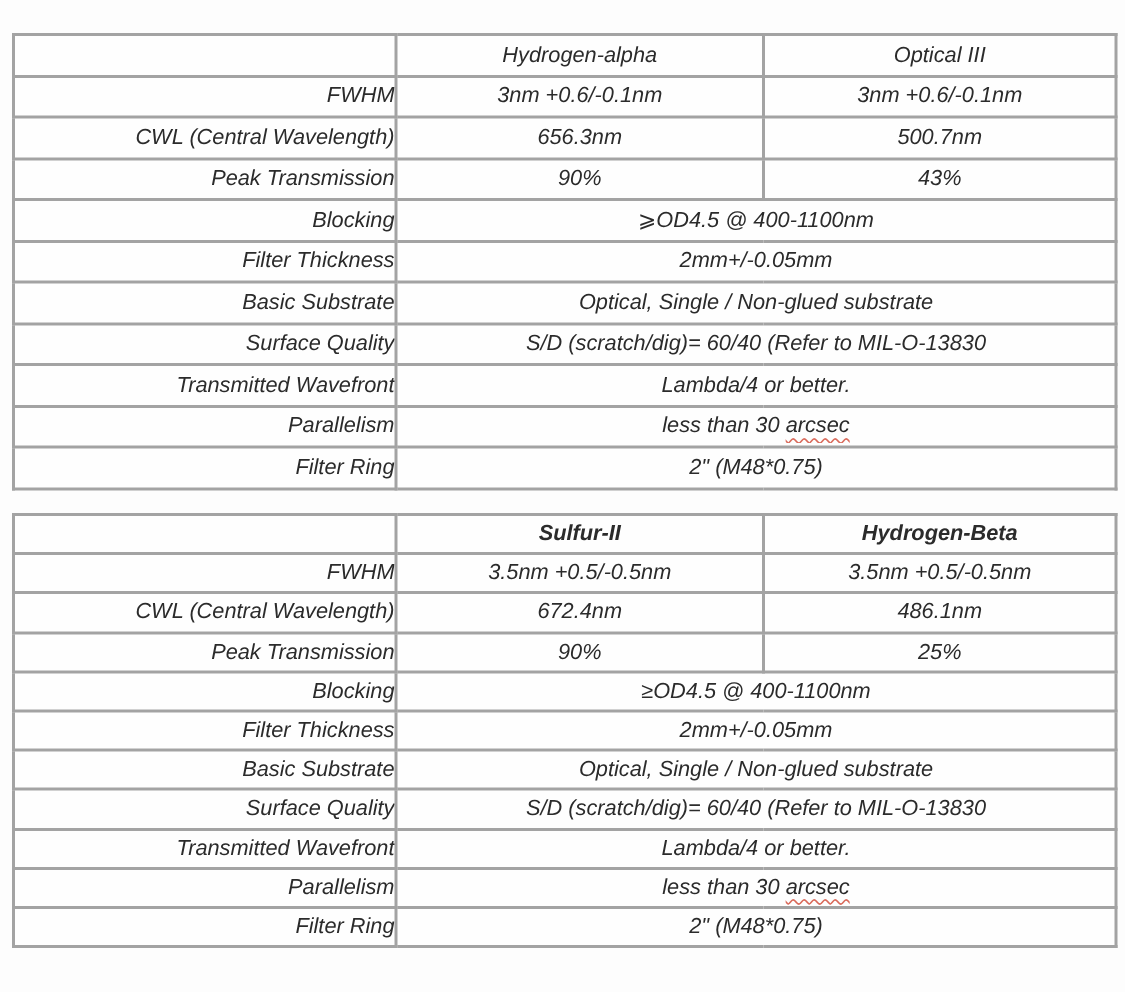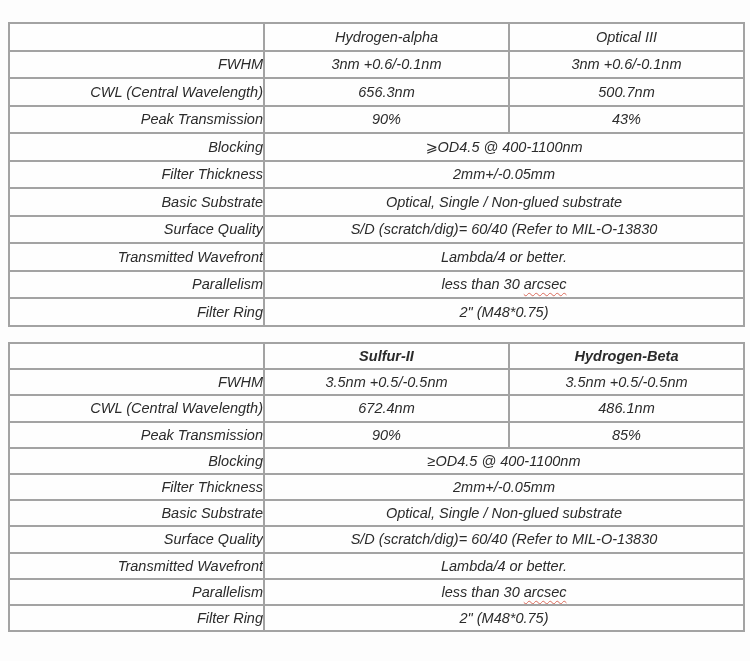--- a/index.html
+++ b/index.html
@@ -146,21 +146,21 @@
       <td class="val">3.5nm +0.5/-0.5nm</td>
     </tr>
     <tr>
       <td class="label">CWL (Central Wavelength)</td>
       <td class="val">672.4nm</td>
       <td class="val">486.1nm</td>
     </tr>
     <tr>
       <td class="label">Peak Transmission</td>
       <td class="val">90%</td>
-      <td class="val">85%</td>
+      <td class="val">25%</td>
     </tr>
     <tr>
       <td class="label">Blocking</td>
       <td class="val" colspan="2">≥OD4.5 @ 400-1100nm</td>
     </tr>
     <tr>
       <td class="label">Filter Thickness</td>
       <td class="val" colspan="2">2mm+/-0.05mm</td>
     </tr>
     <tr>

